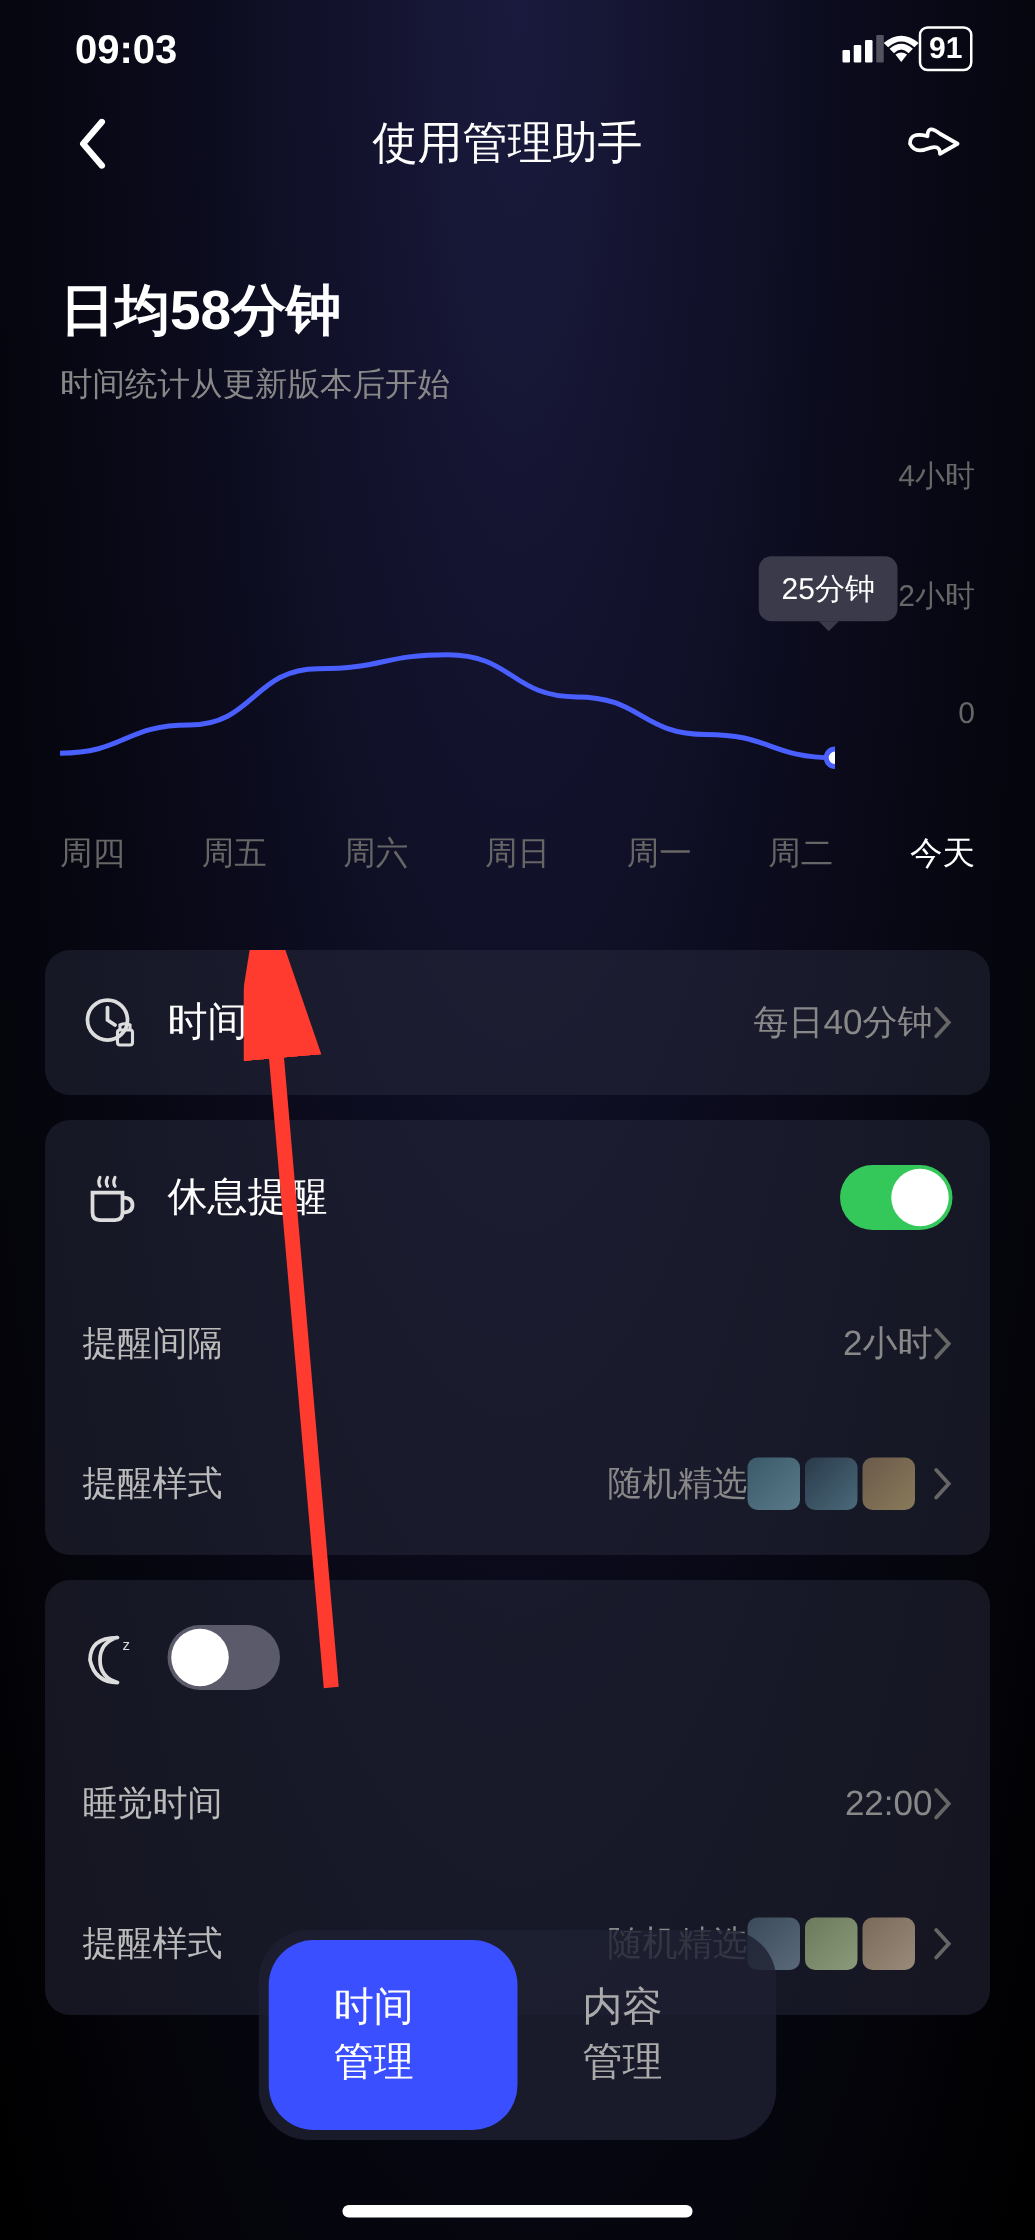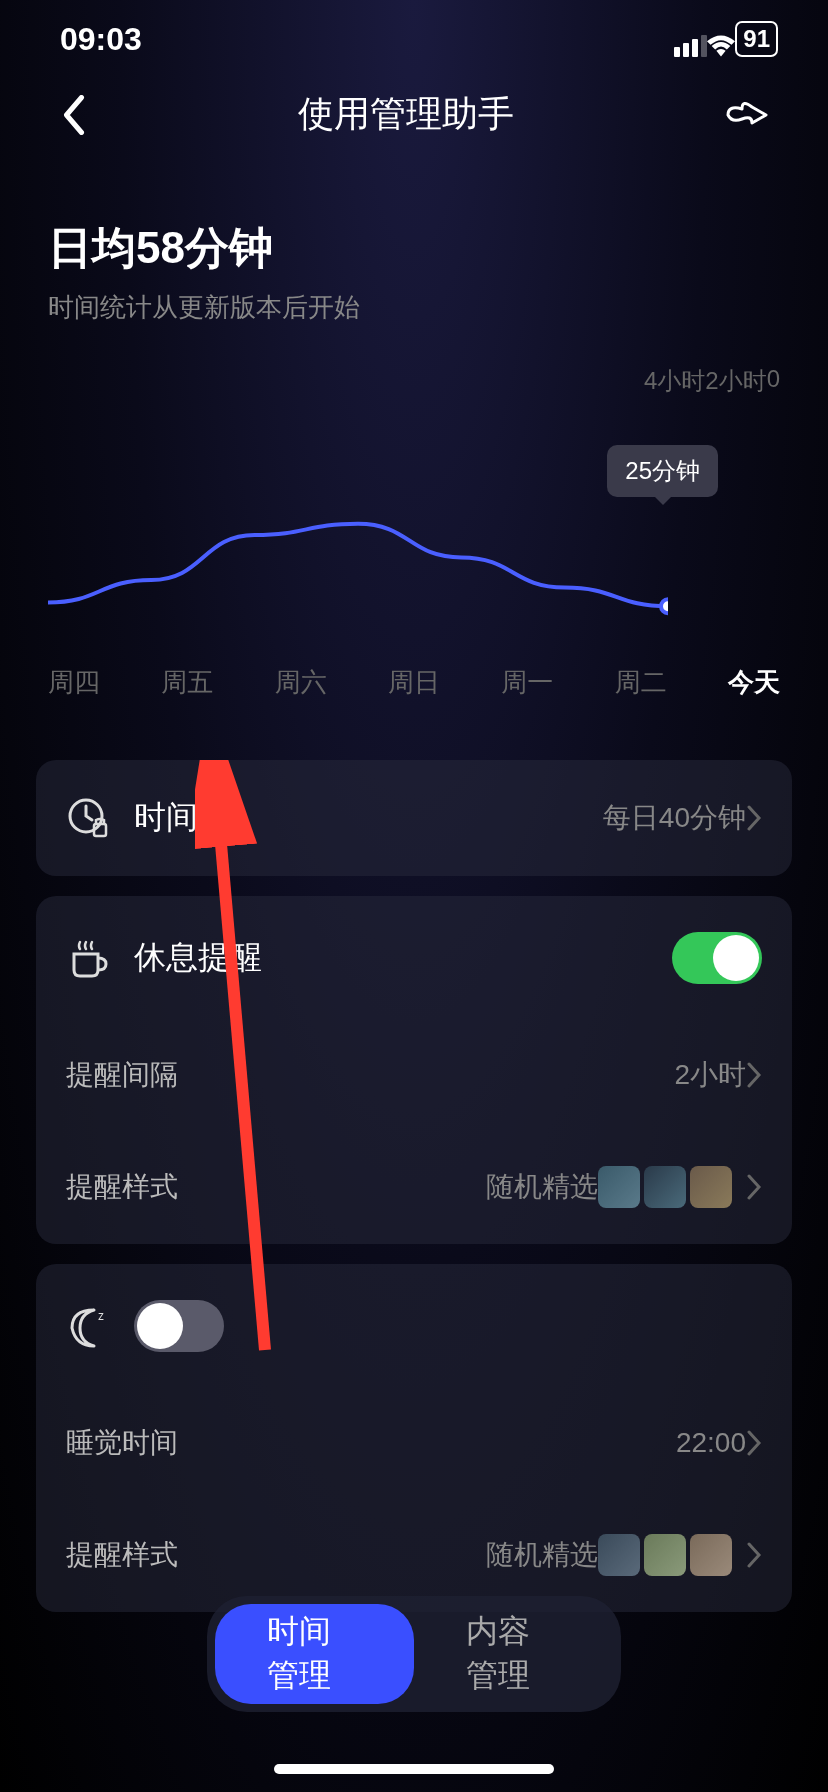--- a/index.html
+++ b/index.html
@@ -13,21 +13,21 @@
   position: relative;
 }
 .status-bar {
   display: flex;
   justify-content: space-between;
   align-items: center;
   padding: 18px 50px 10px 60px;
   height: 70px;
 }
 .status-time { font-size: 32px; font-weight: 600; }
-.status-icons { display: flex; align-items: flex-end; }
+.status-icons { display: flex; align-items: center; }
 .signal-bars { display: flex; align-items: flex-end; gap: 3px; }
 .signal-bar { width: 6px; background: #fff; border-radius: 1px; }
 .signal-bar:nth-child(1) { height: 10px; }
 .signal-bar:nth-child(2) { height: 14px; }
 .signal-bar:nth-child(3) { height: 18px; }
 .signal-bar:nth-child(4) { height: 22px; opacity: 0.3; }
 .wifi-icon { width: 28px; height: 22px; }
 .battery-badge {
   border: 2px solid #fff;
   border-radius: 7px;
@@ -52,21 +52,21 @@
   position: relative;
   padding: 60px 48px 20px;
   height: 300px;
 }
 .y-labels {
   position: absolute;
   right: 48px;
   top: 20px;
   height: 220px;
   display: flex;
-  flex-direction: row;
+  flex-direction: column;
   justify-content: space-between;
   text-align: right;
   color: #666;
   font-size: 24px;
 }
 .chart-svg { width: 620px; height: 180px; margin-top: 40px; }
 .chart-line {
   fill: none;
   stroke: #4a5fff;
   stroke-width: 4;
@@ -91,21 +91,21 @@
   border-top-color: #3a3a4a;
   border-bottom: none;
 }
 .x-labels {
   display: flex;
   justify-content: space-between;
   padding: 20px 48px 40px;
   color: #666;
   font-size: 26px;
 }
-.x-labels .today { color: #fff; font-weight: 700; }
+.x-labels .today { color: #fff; font-weight: 400; }
 .card {
   margin: 20px 36px;
   background: rgba(40, 42, 60, 0.5);
   border-radius: 20px;
 }
 .row {
   display: flex;
   align-items: center;
   padding: 36px 30px;
   min-height: 110px;
@@ -150,21 +150,21 @@
   position: absolute;
   bottom: 80px;
   left: 50%;
   transform: translateX(-50%);
   display: flex;
   background: rgba(30, 32, 50, 0.8);
   border-radius: 40px;
   padding: 8px;
 }
 .tab {
-  padding: 6px 52px;
+  padding: 32px 52px;
   border-radius: 36px;
   font-size: 32px;
   font-weight: 500;
 }
 .tab.active { background: #3a4fff; color: #fff; }
 .tab.inactive { color: #aaa; }
 .home-indicator {
   position: absolute;
   bottom: 18px;
   left: 50%;

